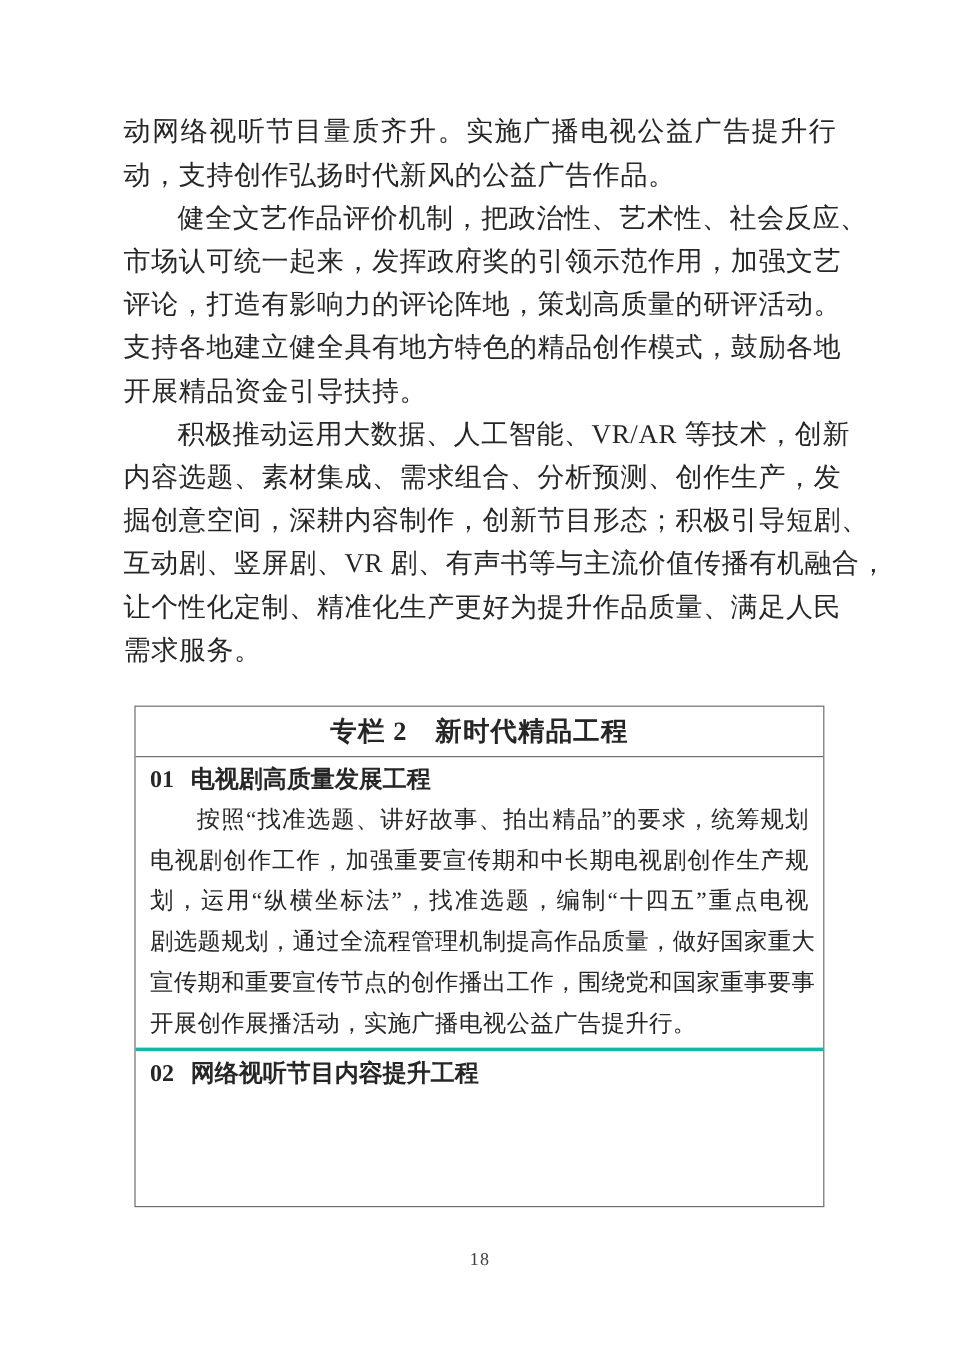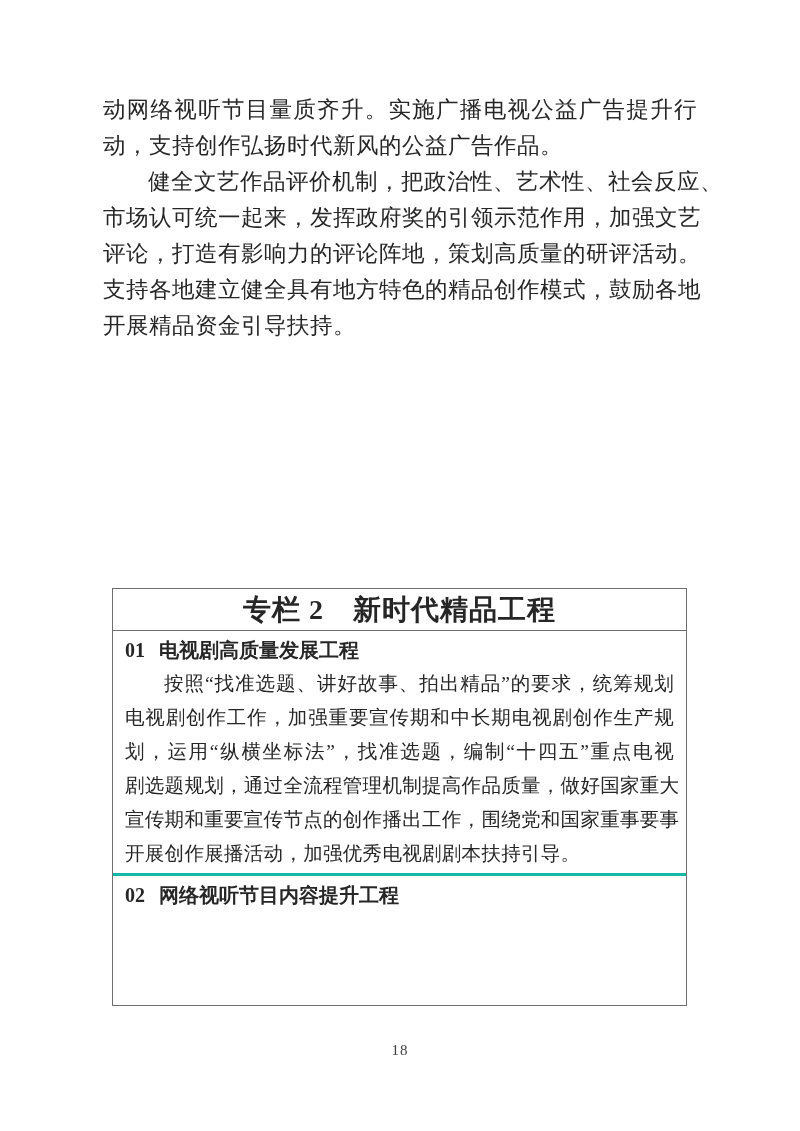--- a/index.html
+++ b/index.html
@@ -42,21 +42,21 @@
     height: 418px;
     border: 1px solid #6e6e6e;
     box-sizing: border-box;
     background: #ffffff;
   }
   .panel-header {
     height: 41px;
     line-height: 41px;
     text-align: center;
     font-weight: bold;
-    font-size: 28px;
+    font-size: 22px;
     border-bottom: 1px solid #6e6e6e;
     letter-spacing: 1px;
   }
   .panel-section { padding: 0; }
   .panel-section.divided { border-top: 3px solid #14b8a6; }
   .sec-heading {
     padding: 3px 12px 0 12px;
     font-size: 20px;
     font-weight: bold;
     line-height: 33px;
@@ -102,38 +102,46 @@
     </div>
 
     <div class="para">
       <div class="line indent">健全文艺作品评价机制，把政治性、艺术性、社会反应、</div>
       <div class="line">市场认可统一起来，发挥政府奖的引领示范作用，加强文艺</div>
       <div class="line">评论，打造有影响力的评论阵地，策划高质量的研评活动。</div>
       <div class="line">支持各地建立健全具有地方特色的精品创作模式，鼓励各地</div>
       <div class="line end">开展精品资金引导扶持。</div>
     </div>
 
+    <div class="para">
+      <div class="line indent">积极推动运用大数据、人工智能、VR/AR 等技术，创新</div>
+      <div class="line">内容选题、素材集成、需求组合、分析预测、创作生产，发</div>
+      <div class="line">掘创意空间，深耕内容制作，创新节目形态；积极引导短剧、</div>
+      <div class="line">互动剧、竖屏剧、VR 剧、有声书等与主流价值传播有机融合，</div>
+      <div class="line">让个性化定制、精准化生产更好为提升作品质量、满足人民</div>
+      <div class="line end">需求服务。</div>
+    </div>
 
   </div>
 
   <div class="panel">
 
     <div class="panel-header">专栏 2　新时代精品工程</div>
 
     <div class="panel-section">
       <div class="sec-heading">
         <span class="sec-num">01</span><span class="sec-title">电视剧高质量发展工程</span>
       </div>
       <div class="sec-body">
         <div class="bline indent">按照“找准选题、讲好故事、拍出精品”的要求，统筹规划</div>
         <div class="bline">电视剧创作工作，加强重要宣传期和中长期电视剧创作生产规</div>
         <div class="bline">划，运用“纵横坐标法”，找准选题，编制“十四五”重点电视</div>
         <div class="bline">剧选题规划，通过全流程管理机制提高作品质量，做好国家重大</div>
         <div class="bline">宣传期和重要宣传节点的创作播出工作，围绕党和国家重事要事</div>
-        <div class="bline end">开展创作展播活动，加强优秀电视剧剧本扶持引导。</div>
+        <div class="bline end">开展创作展播活动，实施广播电视公益广告提升行。</div>
       </div>
     </div>
 
     <div class="panel-section divided">
       <div class="sec-heading">
         <span class="sec-num">02</span><span class="sec-title">网络视听节目内容提升工程</span>
       </div>
     </div>
 
   </div>

